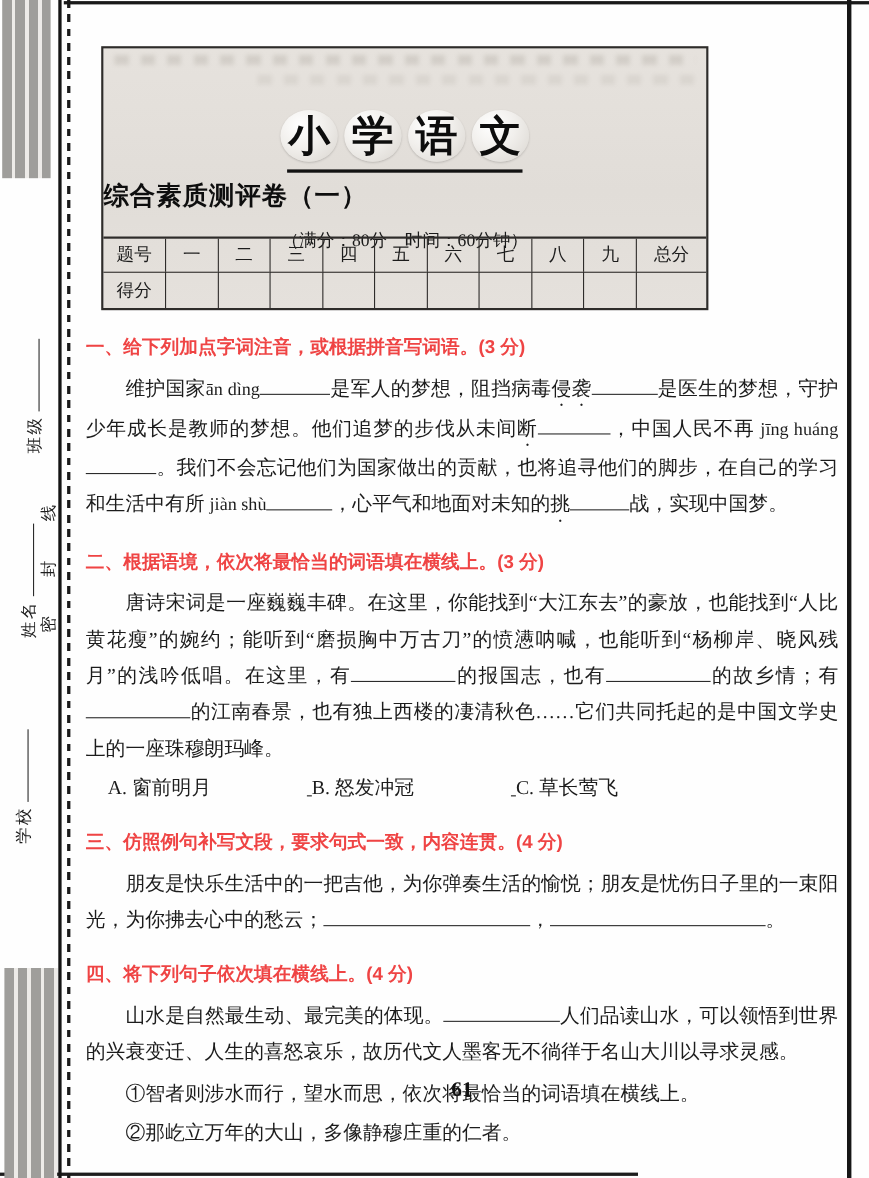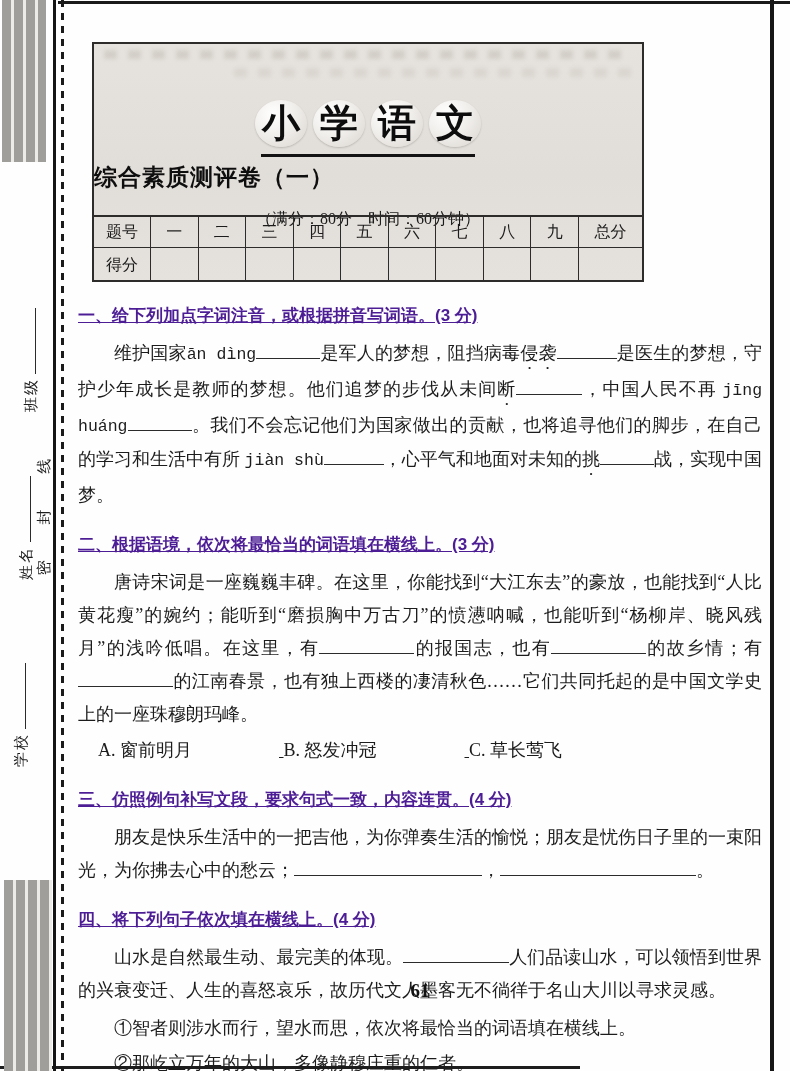--- a/index.html
+++ b/index.html
@@ -51,24 +51,24 @@
   .score-table{position:absolute;left:0;right:0;bottom:0;border-top:2px solid #2e2c2a;}
   .score-row{display:grid;grid-template-columns:56px repeat(9,1fr) 64px;}
   .score-row .cell{border-left:1.5px solid #2e2c2a;text-align:center;font-size:16px;
     height:30px;line-height:30px;box-sizing:border-box;}
   .score-row .cell:first-child{border-left:none;}
   .score-row-2 .cell{height:33px;line-height:33px;border-top:1.5px solid #2e2c2a;}
 
   
   .content{position:absolute;left:78px;top:283px;width:684px;font-size:18px;line-height:33px;}
   .q-heading{font-family:"Liberation Sans",sans-serif;font-weight:bold;font-size:17px;
-    color:#4c1d95;margin:21px 0 9px 0;line-height:24px;text-decoration:underline;}
+    color:#ef4444;margin:21px 0 9px 0;line-height:24px;}
   .q-para{margin:0;text-indent:2em;text-align:justify;}
   .blank{display:inline-block;height:1em;border-bottom:1.6px solid #2b2b2b;}
-  .pinyin{font-family:Liberation Mono, monospace;font-size:16.5px;}
+  .pinyin{font-family:Liberation Serif, serif;font-size:16.5px;}
   .dotted{-webkit-text-emphasis:filled dot #1c1c1c;-webkit-text-emphasis-position:under right;
     text-emphasis:filled dot #1c1c1c;text-emphasis-position:under right;}
   .options-row{margin:3px 0 0 20px;text-decoration:underline;}
   .options-row .option{display:inline-block;width:181px;}
   .item-list{margin-top:4px;}
   .item-list .item{margin-left:2em;line-height:35px;}
 
   .page-number{position:absolute;left:78px;top:980px;width:684px;text-align:center;
     font-weight:bold;font-size:19px;color:#111;}
 </style>

